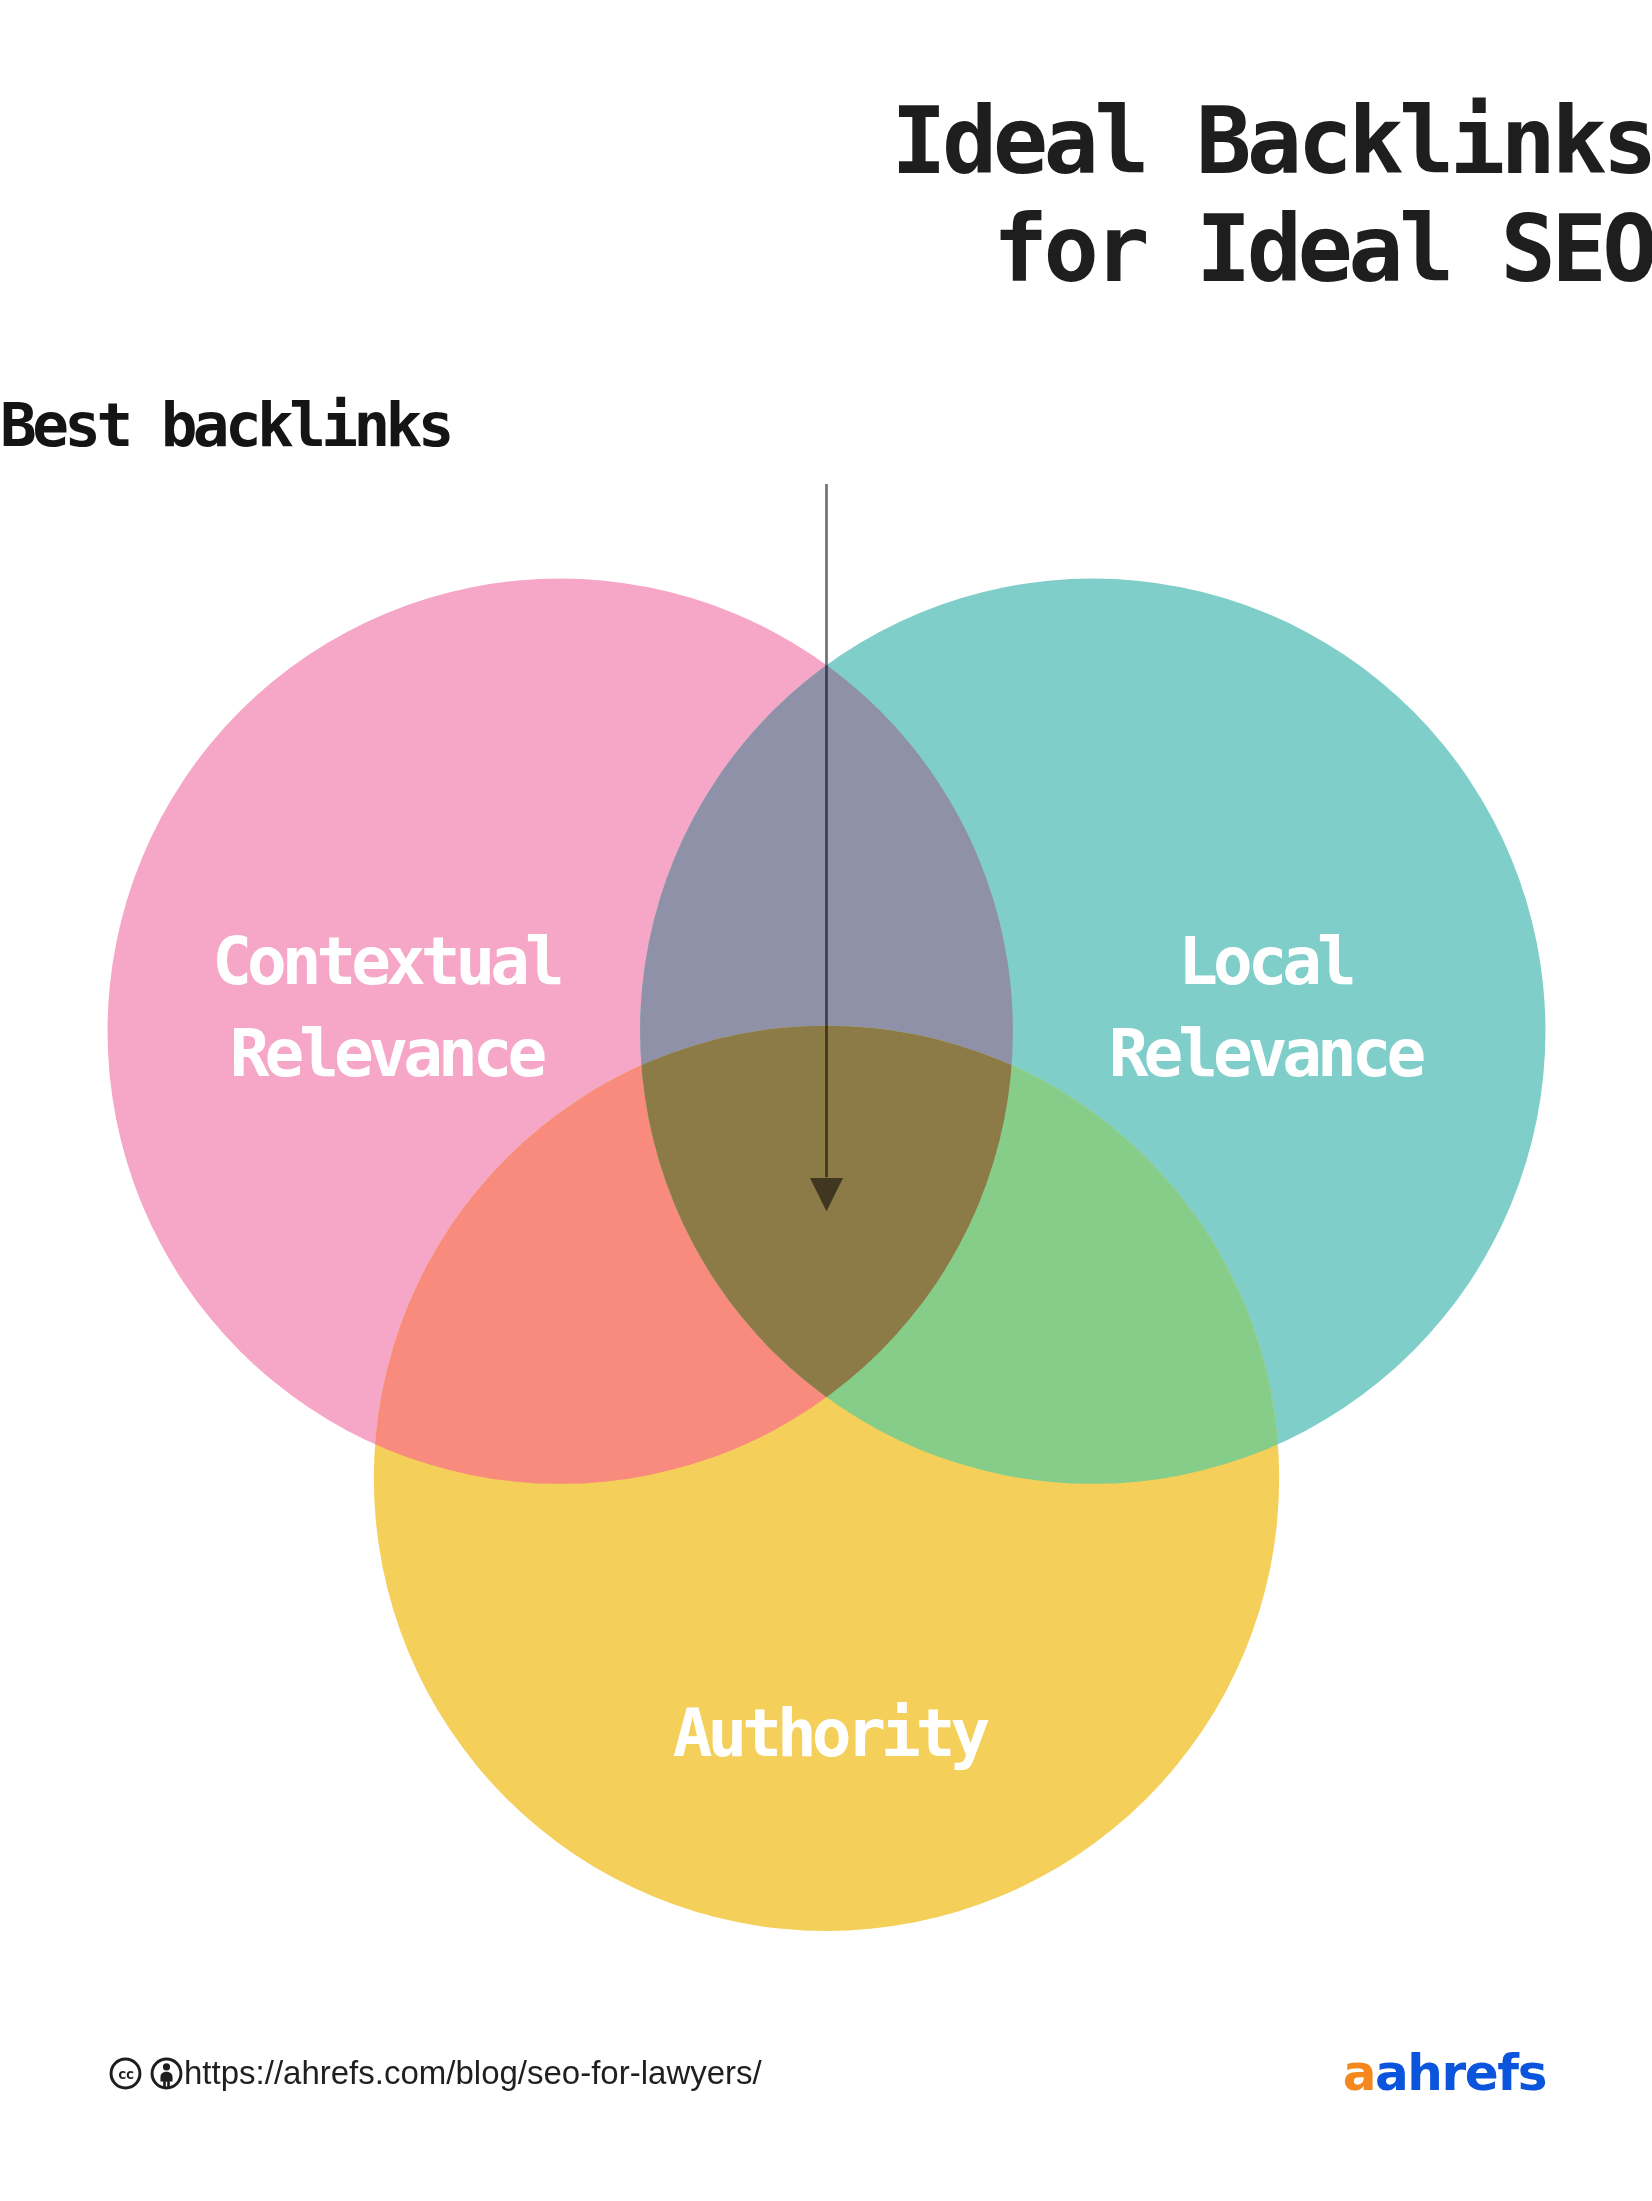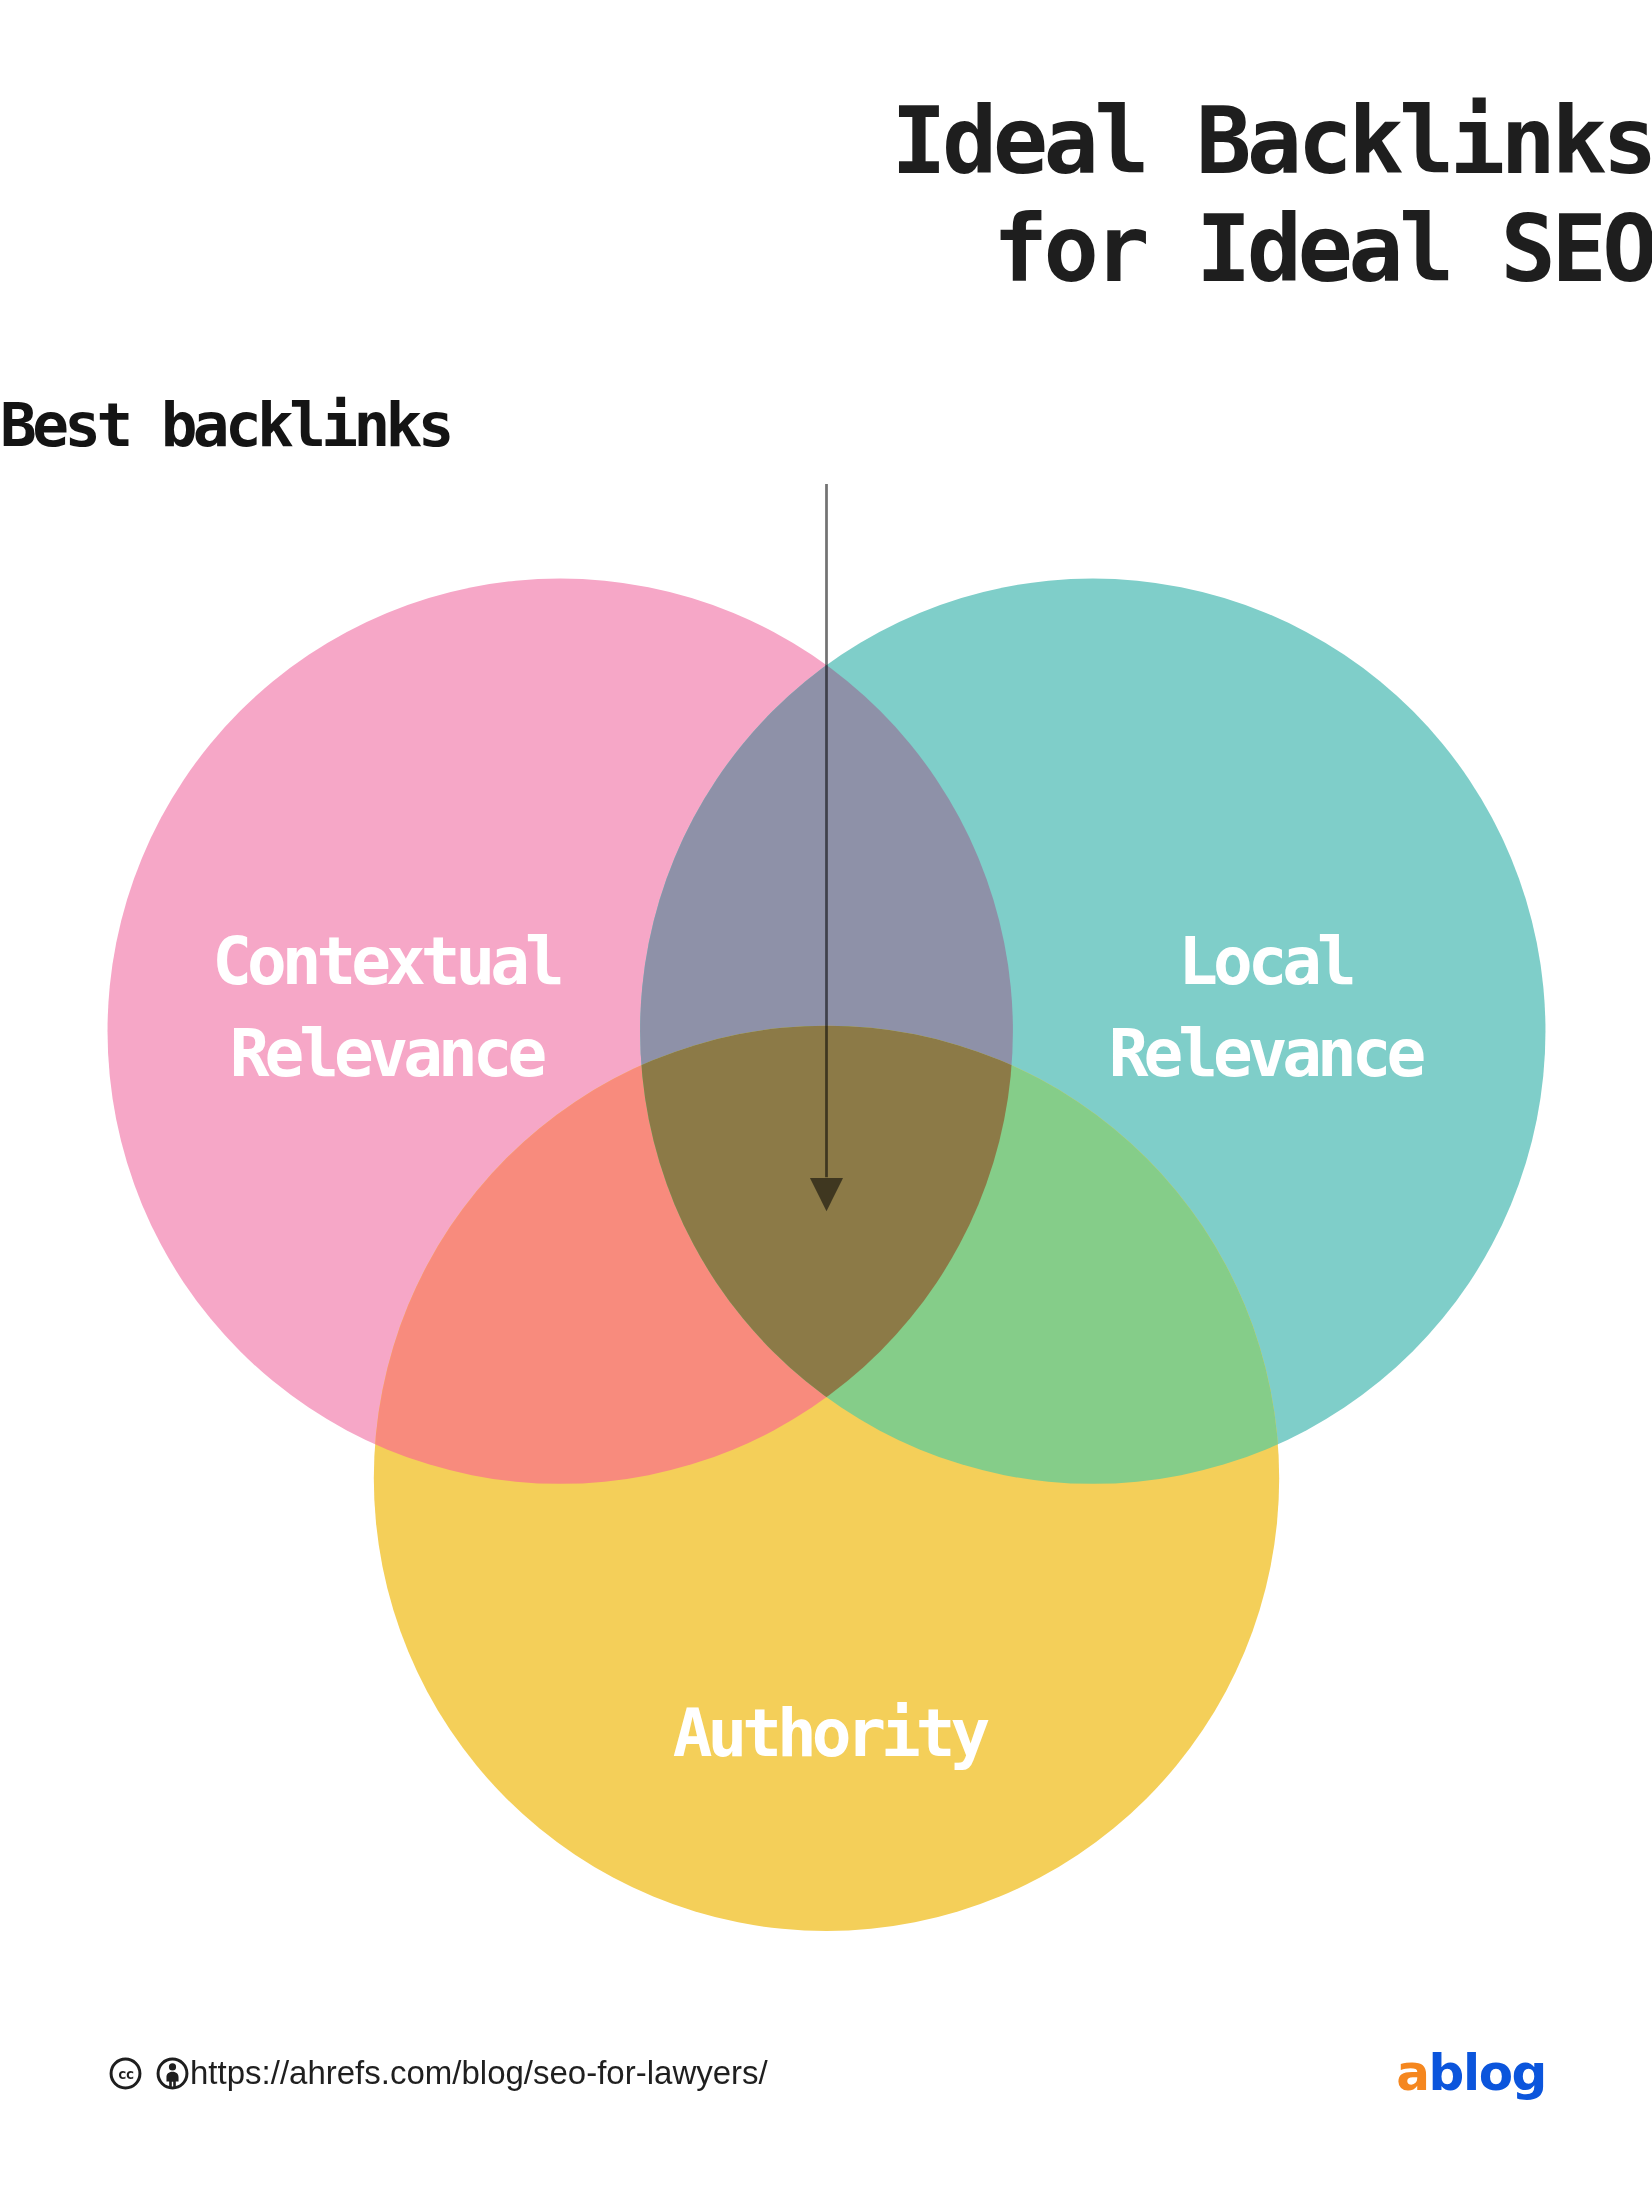--- a/index.html
+++ b/index.html
@@ -59,21 +59,21 @@
   
   .footer{
     position:absolute;
     left:108px; right:107px; top:2042px; height:62px;
     display:flex;
     align-items:center;
   }
   .license-icons{
     display:flex;
     align-items:center;
-    gap:12px;
+    gap:6px;
   }
   .license-icons svg{display:block;}
   .footer-url{
     font-family:"Liberation Sans", sans-serif;
     font-size:33px;
     color:#1F1F1F;
   }
   .brand{
     margin-left:auto;
     font-family:"DejaVu Sans", sans-serif;
@@ -154,17 +154,17 @@
 
       <svg width="35" height="35" viewBox="0 0 40 40">
         <circle cx="20" cy="20" r="16.5" fill="none" stroke="#1E1E1E" stroke-width="3.4"></circle>
         <circle cx="20" cy="12.5" r="4.1" fill="#1E1E1E"></circle>
         <path d="M20 18 c-4.4 0 -6.9 2.6 -6.9 6.2 l0 5 3.1 0 0 7.3 3 0 0 -7 1.6 0 0 7 3 0 0 -7.3 3.1 0 0 -5 c0 -3.6 -2.5 -6.2 -6.9 -6.2 z" fill="#1E1E1E"></path>
       </svg>
     </div>
 
     <div class="footer-url">https://ahrefs.com/blog/seo-for-lawyers/</div>
 
-    <div class="brand"><span class="brand-a">a</span><span class="brand-rest">blog</span></div>
+    <div class="brand"><span class="brand-a">a</span><span class="brand-rest">ahrefs</span></div>
   </div>
 
 </div>
 
 
 </body></html>

